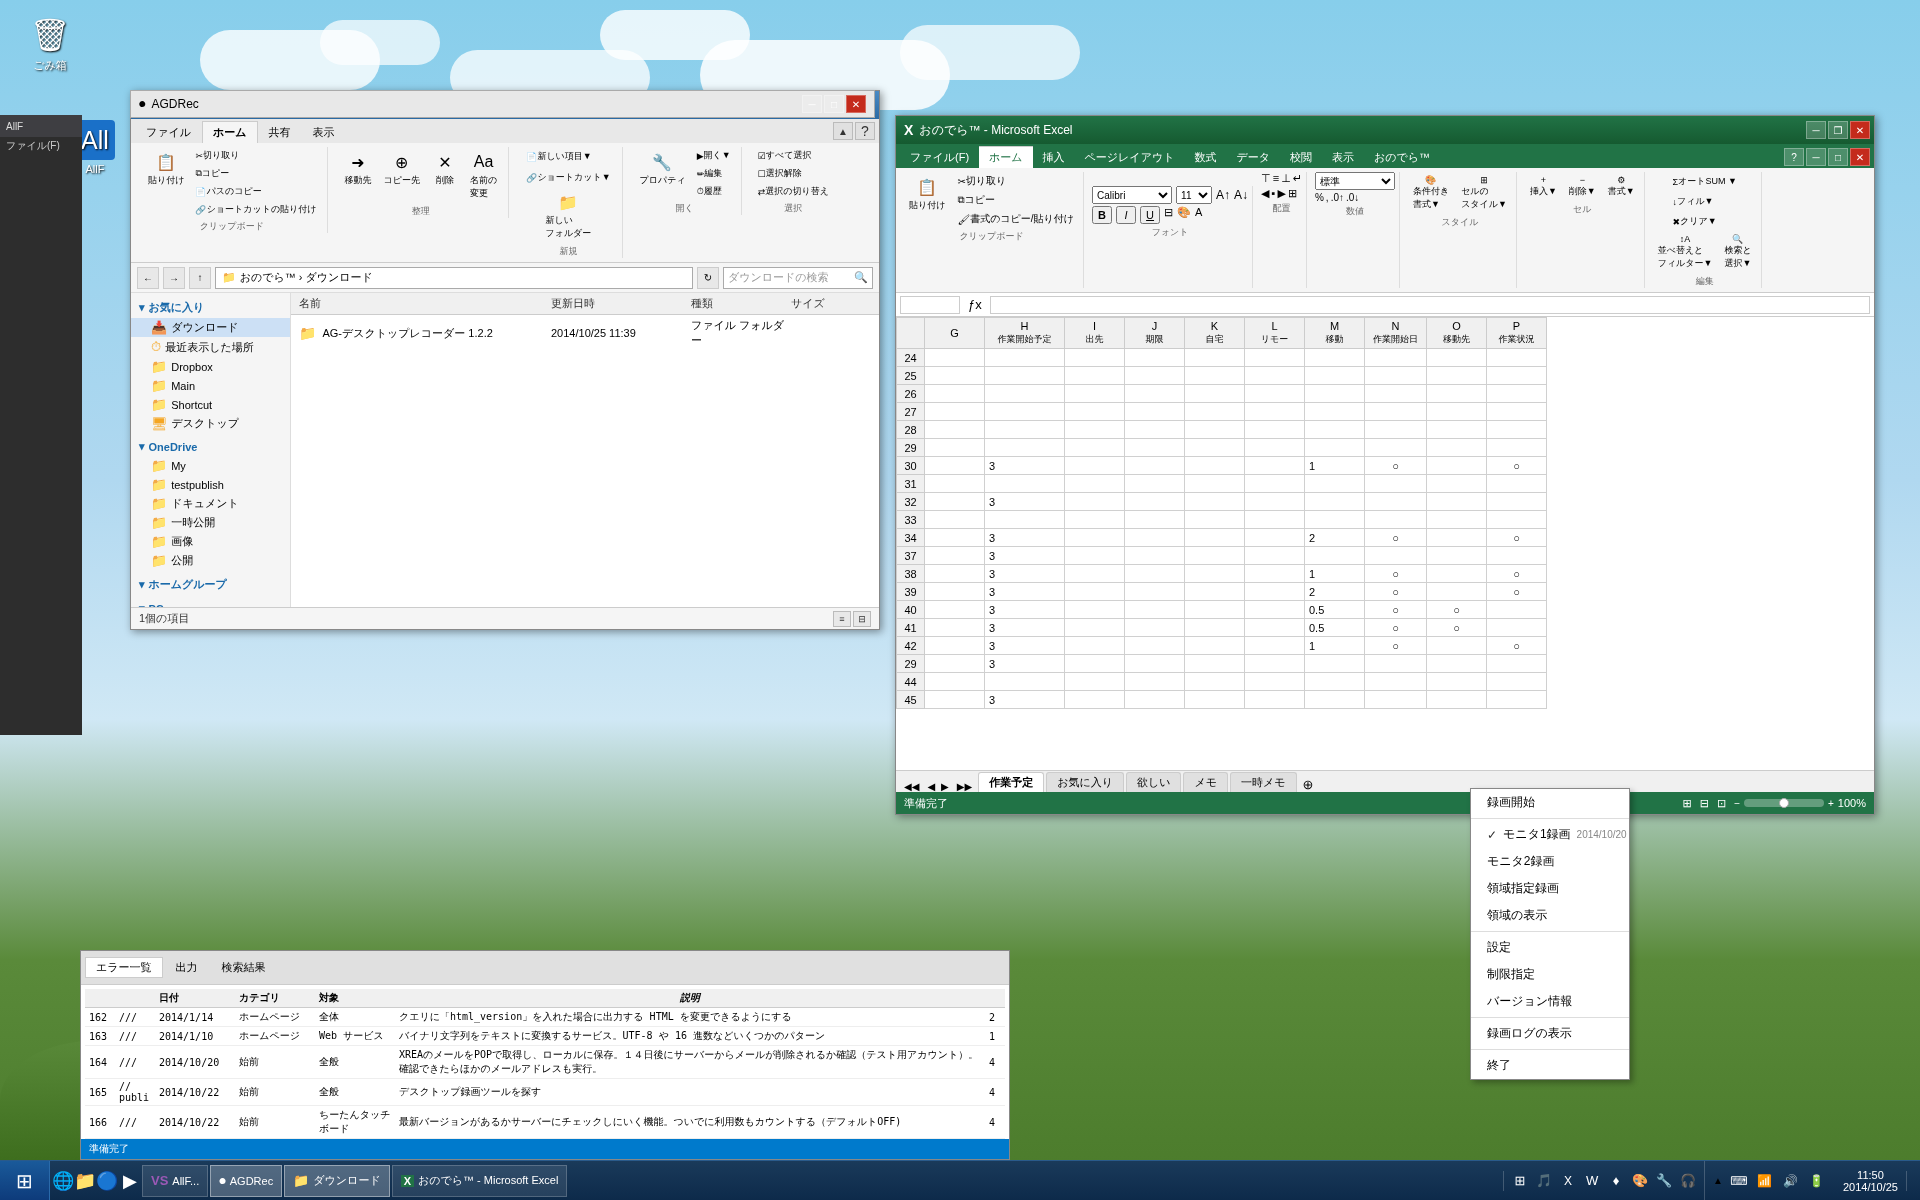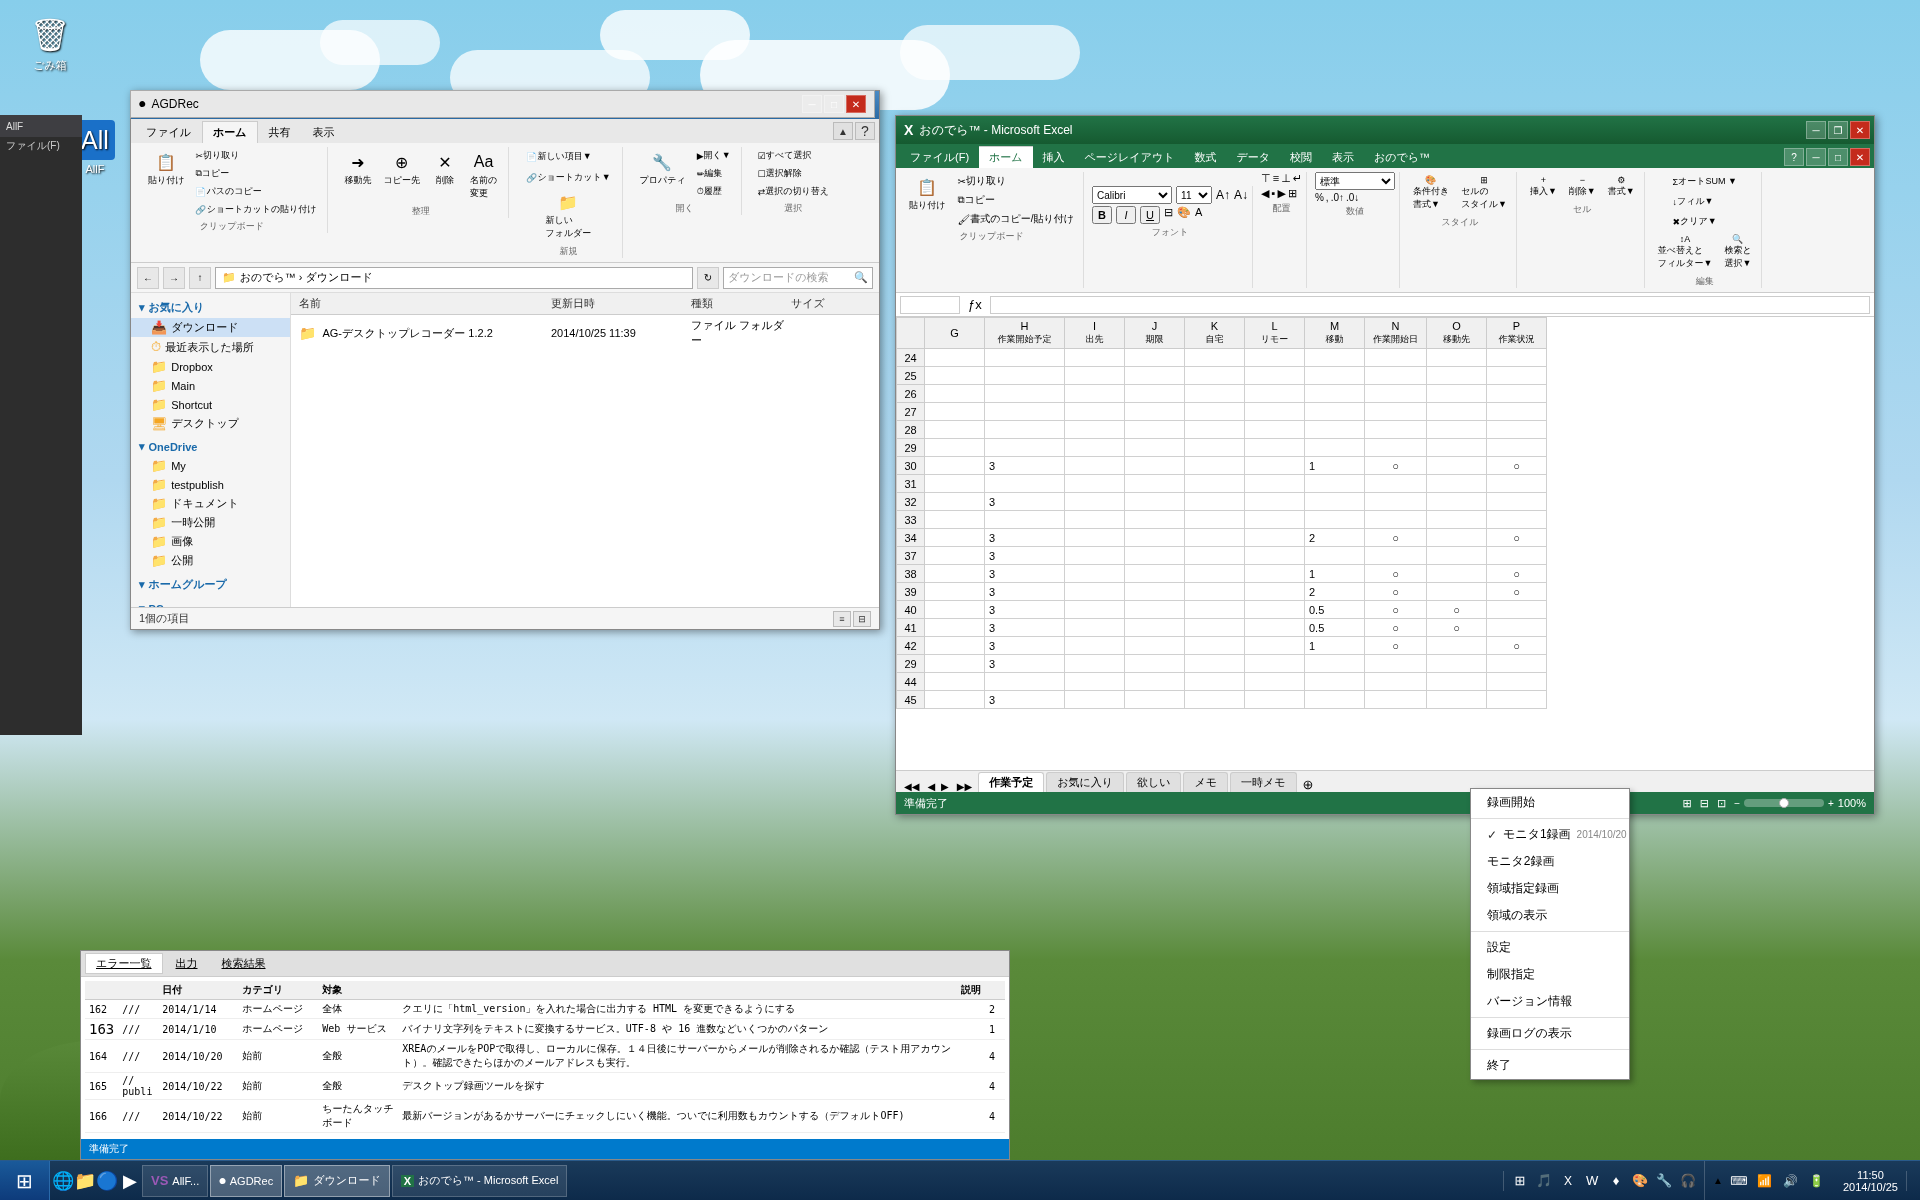--- a/index.html
+++ b/index.html
@@ -592,28 +592,27 @@
       left: 80px;
       width: 930px;
       height: 210px;
       background: #f5f5f5;
       border: 1px solid #888;
       z-index: 85;
       display: flex;
       flex-direction: column;
     }
     .bottom-tabs {
-      height: 26px;
+      height: 34px;
       background: #e0e0e0;
       display: flex;
       align-items: center;
       padding: 0 4px;
       gap: 2px;
       border-bottom: 1px solid #ccc;
-      text-decoration: underline;
     }
     .bottom-tab {
       padding: 2px 10px;
       font-size: 11px;
       cursor: pointer;
       border: 1px solid transparent;
     }
     .bottom-tab.active { background: white; border-color: #ccc; }
     .bottom-content {
       flex: 1;
@@ -1483,36 +1482,36 @@
     </div>
     <div class="bottom-content">
       <table style="width:100%;border-collapse:collapse;font-size:10px;">
         <thead>
           <tr style="background:#f0f0f0;border-bottom:1px solid #ccc;">
             <th style="padding:2px 4px;text-align:left;width:30px;"></th>
             <th style="padding:2px 4px;text-align:left;width:40px;"></th>
             <th style="padding:2px 4px;text-align:left;width:80px;">日付</th>
             <th style="padding:2px 4px;text-align:left;width:80px;">カテゴリ</th>
             <th style="padding:2px 4px;text-align:left;width:80px;">対象</th>
-            <th style="padding:2px 4px;text-align:right;">説明</th>
+            <th style="padding:2px 4px;text-align:center;font-style:italic;">説明</th>
             <th style="padding:2px 4px;text-align:right;width:20px;"></th>
           </tr>
         </thead>
         <tbody id="bottom-tbody">
             <tr style="border-bottom: 1px solid rgb(238, 238, 238);">
               <td style="padding: 2px 4px; font-size: 10px;">162</td>
               <td style="padding: 2px 4px; font-size: 10px;">///</td>
               <td style="padding: 2px 4px; font-size: 10px;">2014/1/14</td>
               <td style="padding: 2px 4px; font-size: 10px;">ホームページ</td>
               <td style="padding: 2px 4px; font-size: 10px;">全体</td>
               <td style="padding: 2px 4px; font-size: 10px;">クエリに「html_version」を入れた場合に出力する HTML を変更できるようにする</td>
               <td style="padding: 2px 4px; font-size: 10px;">2</td>
             </tr>
             <tr style="border-bottom: 1px solid rgb(238, 238, 238);">
-              <td style="padding: 2px 4px; font-size: 14px;">163</td>
+              <td style="padding: 2px 4px; font-size: 10px;">163</td>
               <td style="padding: 2px 4px; font-size: 10px;">///</td>
               <td style="padding: 2px 4px; font-size: 10px;">2014/1/10</td>
               <td style="padding: 2px 4px; font-size: 10px;">ホームページ</td>
               <td style="padding: 2px 4px; font-size: 10px;">Web サービス</td>
               <td style="padding: 2px 4px; font-size: 10px;">バイナリ文字列をテキストに変換するサービス。UTF-8 や 16 進数などいくつかのパターン</td>
               <td style="padding: 2px 4px; font-size: 10px;">1</td>
             </tr>
             <tr style="border-bottom: 1px solid rgb(238, 238, 238);">
               <td style="padding: 2px 4px; font-size: 10px;">164</td>
               <td style="padding: 2px 4px; font-size: 10px;">///</td>

